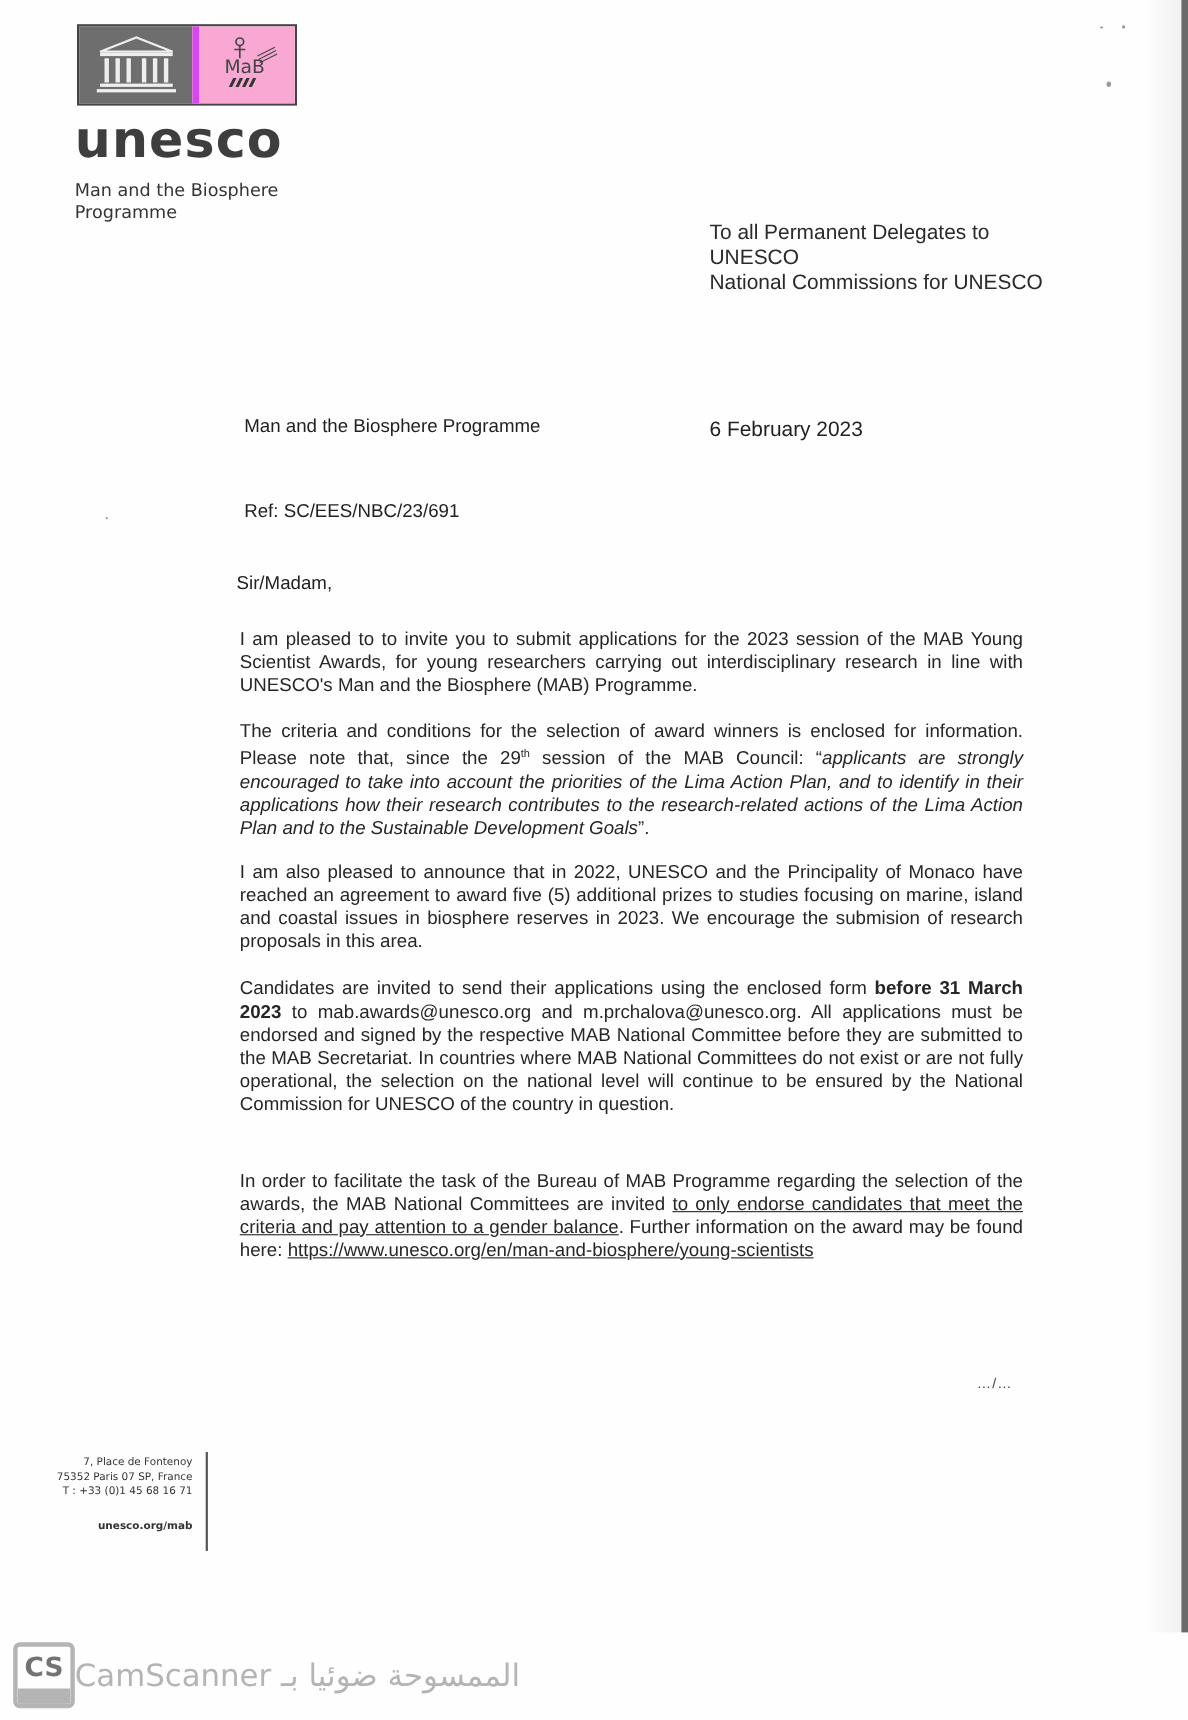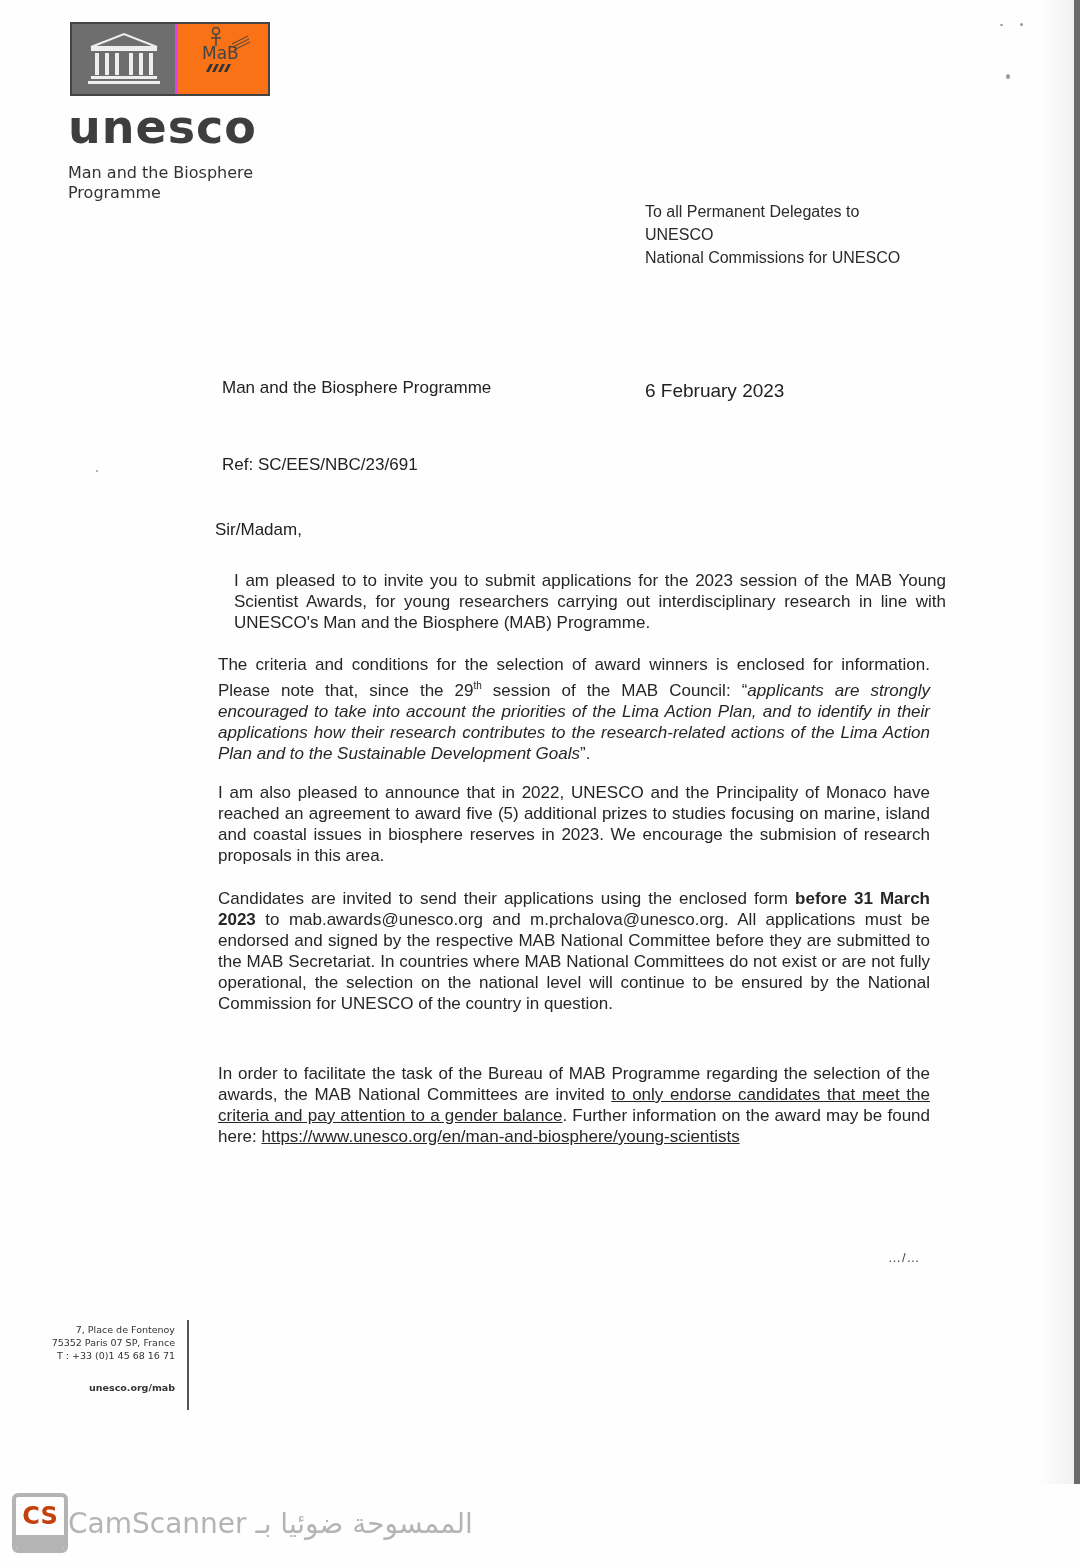--- a/index.html
+++ b/index.html
@@ -20,34 +20,34 @@
   
   .logo-box {
     position: absolute; left: 70px; top: 22px; width: 200px; height: 74px;
     border: 2px solid #444; box-sizing: border-box; display: flex;
   }
   .logo-left {
     width: 103px; height: 100%; background: #6e6e6e;
     display: flex; align-items: center; justify-content: center;
   }
   .logo-right {
-    flex: 1; background: #f97316; display: flex; justify-content: center;
-    border-left: 3px solid #d946ef;
+    flex: 1; background: #f9a8d4; display: flex; align-items: center; justify-content: center;
+    border-left: 6px solid #d946ef;
   }
   .unesco-word {
     position: absolute; left: 68px; top: 100px;
     font-family: "DejaVu Sans", sans-serif; font-weight: bold;
     font-size: 46px; letter-spacing: 1px; color: #3e3e3e;
   }
   .mab-sub {
     position: absolute; left: 68px; top: 163px; font-size: 16px; line-height: 20px;
     font-family: "DejaVu Sans", sans-serif; color: #333;
   }
   .recipient {
-    position: absolute; left: 645px; top: 200px; font-size: 16px; line-height: 23px; color: #2a2a2a;
+    position: absolute; left: 645px; top: 200px; font-size: 19px; line-height: 23px; color: #2a2a2a;
   }
   .division {
     position: absolute; left: 222px; top: 377px; font-size: 17px; line-height: 21px;
   }
   .division .bold { font-weight: bold; }
   .date {
     position: absolute; left: 645px; top: 380px; font-size: 19px;
   }
   .ref {
     position: absolute; left: 222px; top: 455px; font-size: 17px;
@@ -77,21 +77,21 @@
   .watermark {
     position: absolute; left: 12px; top: 1490px; height: 66px;
     display: flex; align-items: center; color: #b4b4b4;
   }
   .cs-logo {
     width: 56px; height: 60px; border: 4px solid #b4b4b4; border-radius: 6px;
     box-sizing: border-box; display: flex; flex-direction: column; overflow: hidden;
   }
   .cs-logo .cs-text {
     flex: 1; display: flex; align-items: center; justify-content: center;
-    font-weight: bold; font-size: 24px; color: #c2410c; font-family: "DejaVu Sans", sans-serif;
+    font-weight: bold; font-size: 24px; color: #737373; font-family: "DejaVu Sans", sans-serif;
   }
   .cs-logo .cs-bar { height: 14px; background: #b4b4b4; }
   .watermark-text {
     font-size: 28px; font-family: "DejaVu Sans", sans-serif; color: #b4b4b4;
   }
   .speck { position: absolute; background: #999; border-radius: 50%; }
 </style>
 </head>
 <body>
 
@@ -144,21 +144,21 @@
 </div>
 
 <div class="division">
   <div>Man and the Biosphere Programme</div>
 </div>
 <div class="date">6 February 2023</div>
 
 <div class="ref">Ref: SC/EES/NBC/23/691</div>
 <div class="salutation">Sir/Madam,</div>
 
-<div class="para" style="top:570px;margin-left:16px;">I am pleased to to invite you to submit applications for the 2023 session of the MAB Young Scientist Awards, for young researchers carrying out interdisciplinary research in line with UNESCO's Man and the Biosphere (MAB) Programme.</div>
+<div class="para" style="top:570px;">I am pleased to to invite you to submit applications for the 2023 session of the MAB Young Scientist Awards, for young researchers carrying out interdisciplinary research in line with UNESCO's Man and the Biosphere (MAB) Programme.</div>
 
 <div class="para" style="top:654px;">
   <span>The criteria and conditions for the selection of award winners is enclosed for information. Please note that, since the 29</span><sup style="font-size:10px;">th</sup><span> session of the MAB Council: “</span><i>applicants are strongly encouraged to take into account the priorities of the Lima Action Plan, and to identify in their applications how their research contributes to the research-related actions of the Lima Action Plan and to the Sustainable Development Goals</i><span>”.</span>
 </div>
 
 <div class="para" style="top:782px;">I am also pleased to announce that in 2022, UNESCO and the Principality of Monaco have reached an agreement to award five (5) additional prizes to studies focusing on marine, island and coastal issues in biosphere reserves in 2023. We encourage the submision of research proposals in this area.</div>
 
 <div class="para" style="top:888px;">
   <span>Candidates are invited to send their applications using the enclosed form </span><b>before 31 March 2023</b><span> to </span><span>mab.awards@unesco.org</span><span> and </span><span>m.prchalova@unesco.org</span><span>. All applications must be endorsed and signed by the respective MAB National Committee before they are submitted to the MAB Secretariat. In countries where MAB National Committees do not exist or are not fully operational, the selection on the national level will continue to be ensured by the National Commission for UNESCO of the country in question.</span>
 </div>

